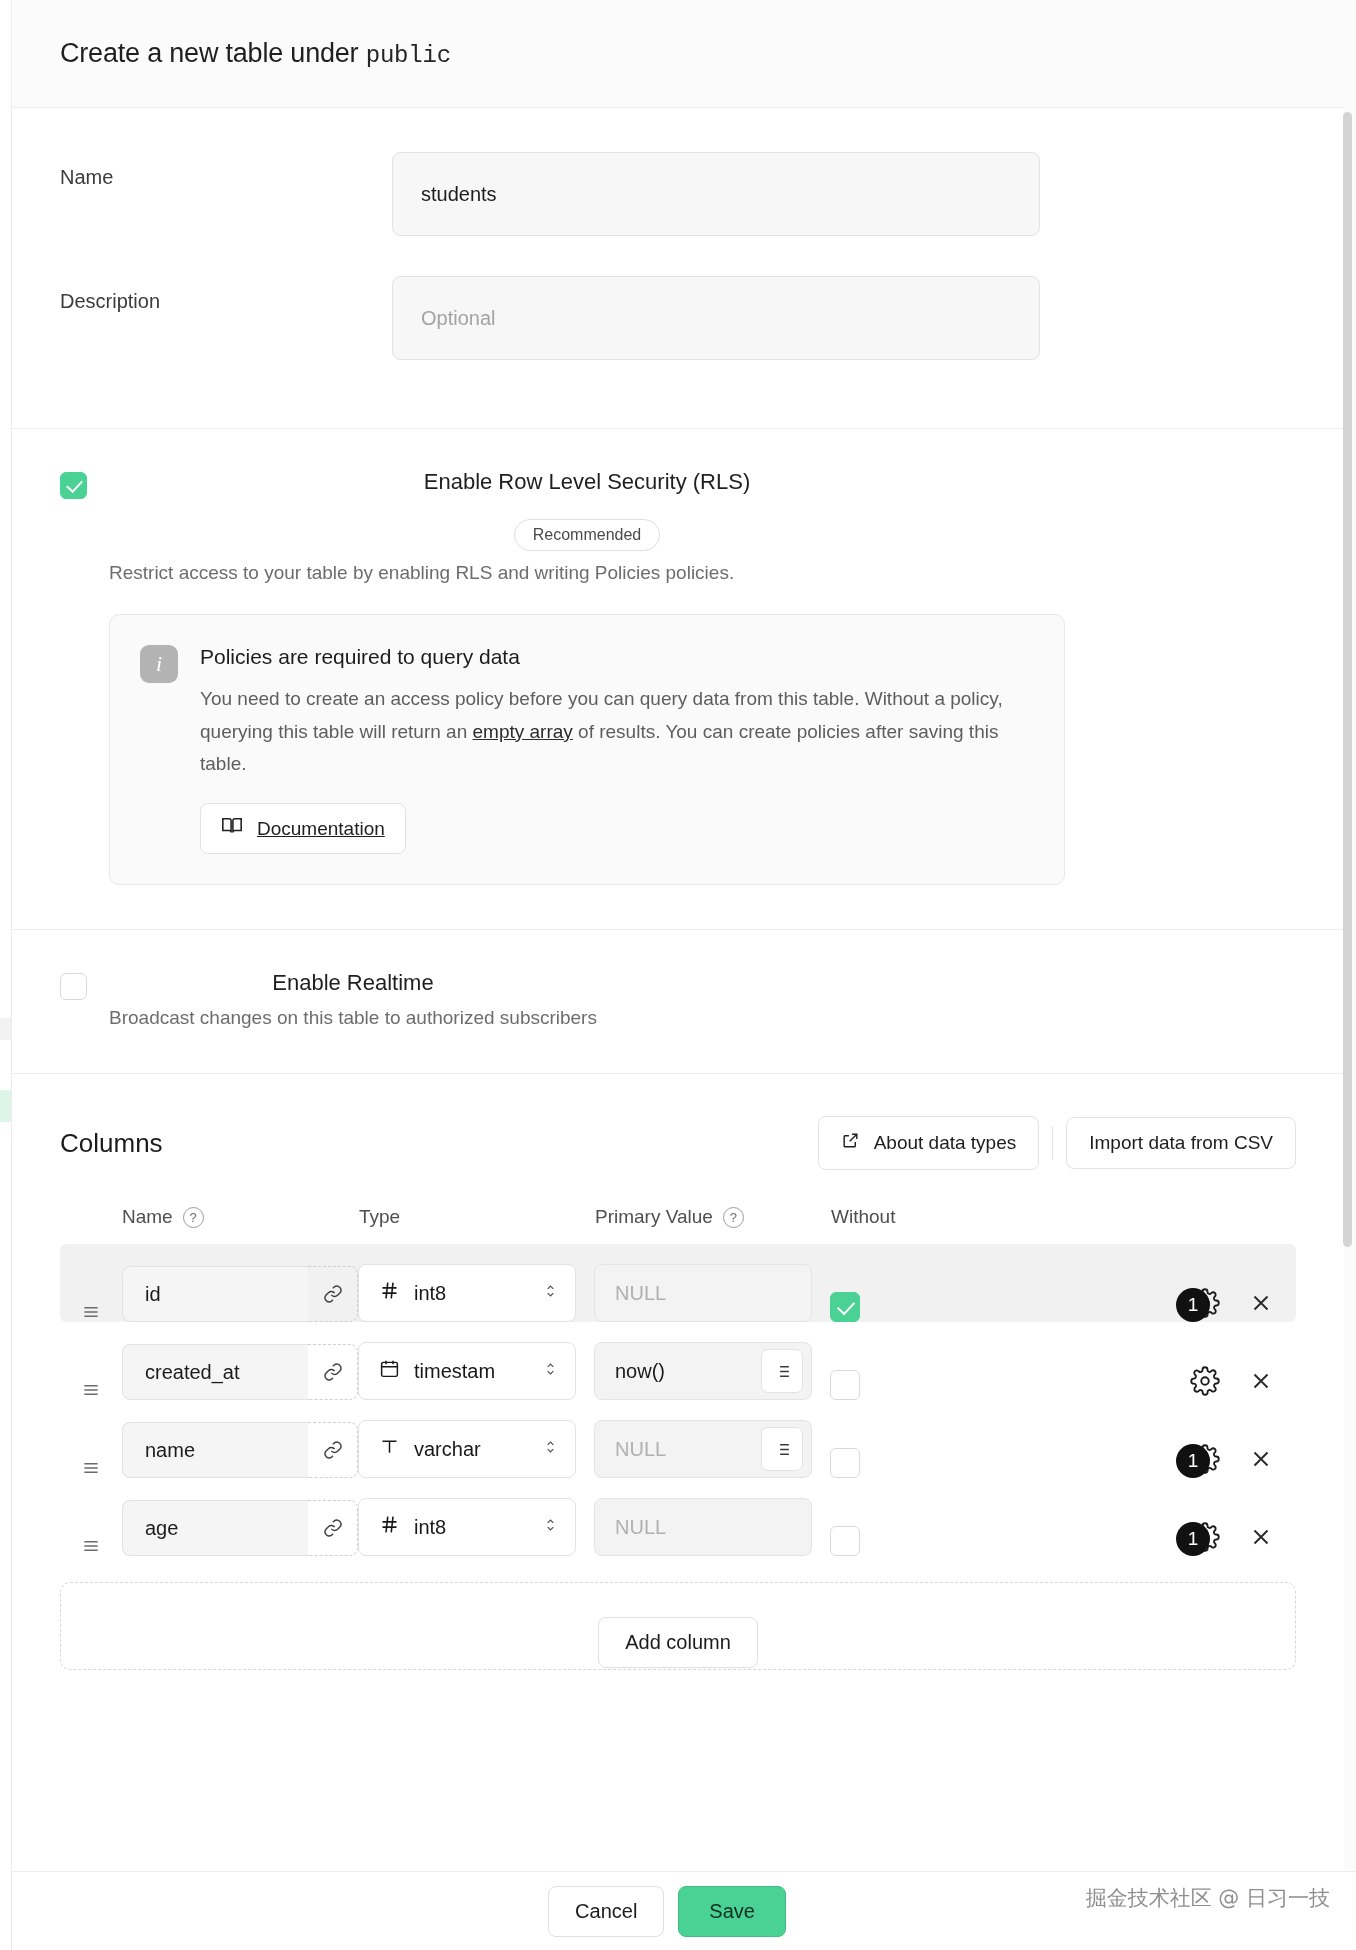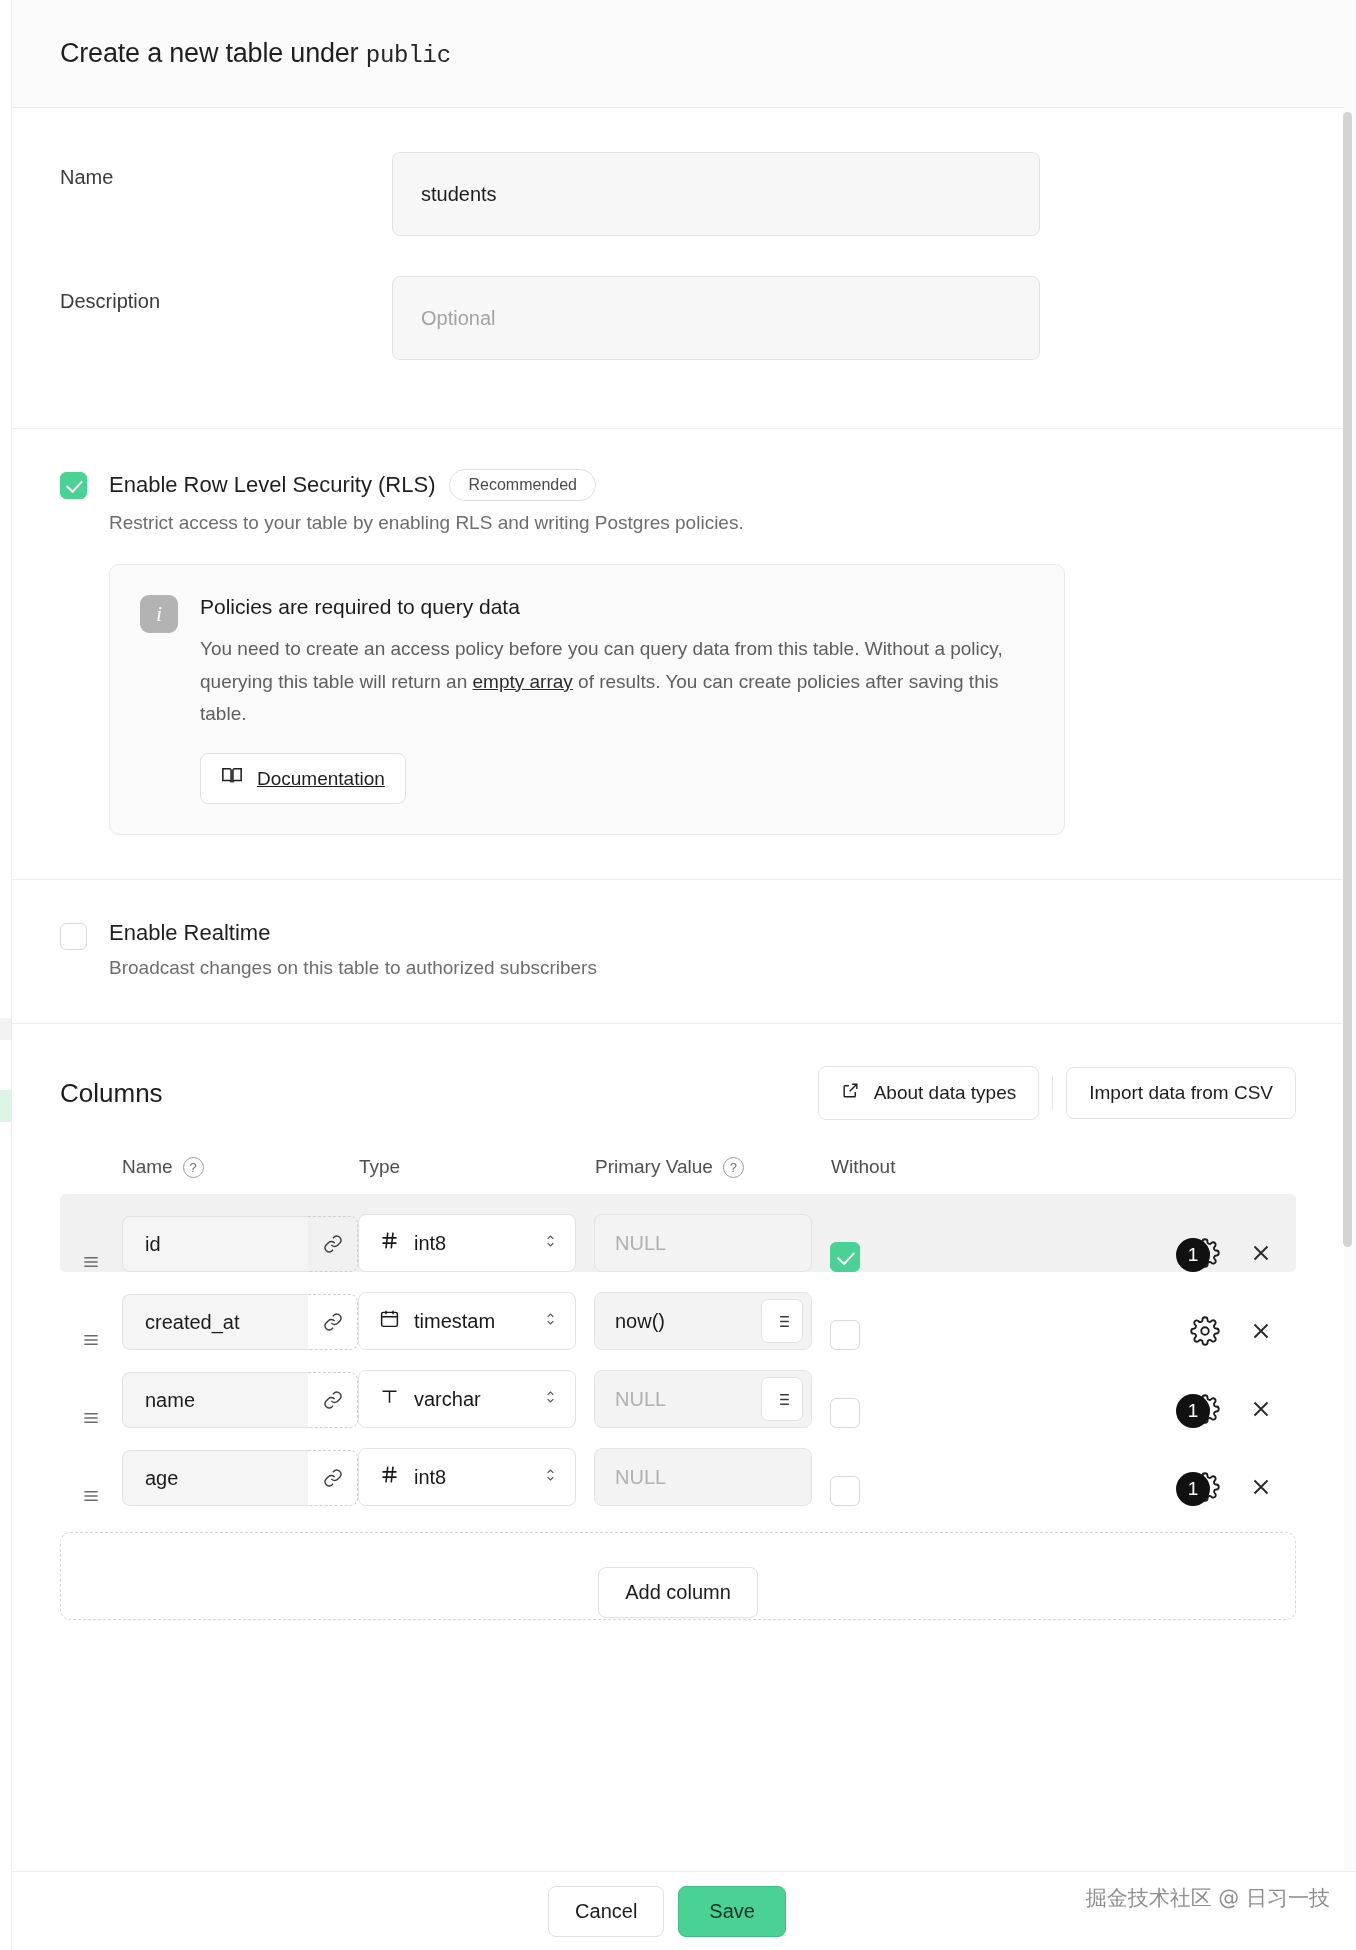--- a/index.html
+++ b/index.html
@@ -54,21 +54,21 @@
     width:27px; height:27px; border-radius:6px; flex:none; margin-top:3px;
     border:1px solid #d9d9d9; background:#ffffff;
   }
   .cbox.on { background:#4ad295; border-color:#4ad295; position:relative; }
   .cbox.on:after {
     content:""; position:absolute; left:9px; top:4px;
     width:7px; height:13px; border:solid #ffffff; border-width:0 2.6px 2.6px 0;
     transform:rotate(43deg);
   }
   .chk-body { margin-left:22px; }
-  .chk-line { display:flex; align-items:center; gap:14px; }
+  .chk-line { display:flex; align-items:center; gap:24px;flex-direction:column; }
   .chk-title { font-size:22px; color:#1f1f1f; }
   .pill {
     border:1px solid #e0e0e0; border-radius:999px;
     padding:6px 18px; font-size:16px; color:#4a4a4a; background:#ffffff;
   }
   .chk-sub { font-size:19px; color:#6d6d6d; margin-top:11px; }
 
   .note {
     margin-top:30px; margin-left:0;
     border:1px solid #e8e8e8; border-radius:10px;
@@ -228,21 +228,21 @@
     </div>
 
     <div class="sec sec-b">
       <div class="chk-row">
         <div class="cbox on"></div>
         <div class="chk-body">
           <div class="chk-line">
             <span class="chk-title">Enable Row Level Security (RLS)</span>
             <span class="pill">Recommended</span>
           </div>
-          <div class="chk-sub">Restrict access to your table by enabling RLS and writing Postgres policies.</div>
+          <div class="chk-sub">Restrict access to your table by enabling RLS and writing Policies policies.</div>
 
           <div class="note">
             <div class="note-ic">i</div>
             <div>
               <div class="note-h">Policies are required to query data</div>
               <div class="note-p">
                 <span>You need to create an access policy before you can query data from this table. Without a policy, querying this table will return an </span><u>empty array</u><span> of results. You can create policies after saving this table.</span>
               </div>
               <div class="docbtn">
                 <span>

